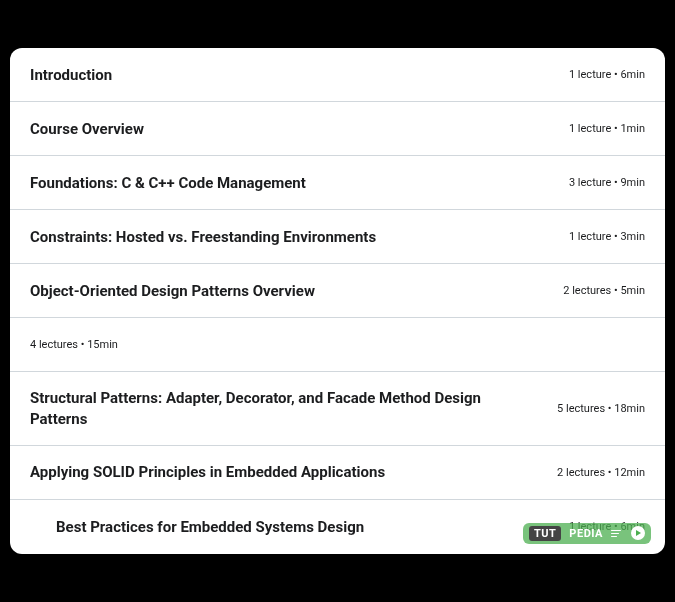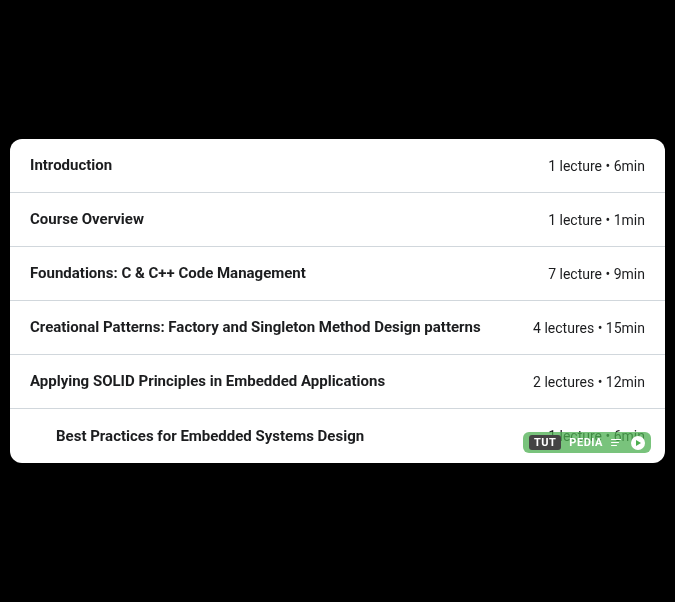--- a/index.html
+++ b/index.html
@@ -37,21 +37,21 @@
     }
     .section-title {
       font-weight: 700;
       font-size: 15px;
       color: #1c1d1f;
       flex: 1;
       padding-right: 20px;
       line-height: 1.35;
     }
     .section-meta {
-      font-size: 14px;
+      font-size: 11px;
       color: #1c1d1f;
       white-space: nowrap;
       font-weight: 400;
     }
     .watermark {
       position: absolute;
       bottom: 10px;
       right: 14px;
       display: flex;
       align-items: center;
@@ -115,25 +115,36 @@
       <div class="section-row">
         <div class="section-title">Introduction</div>
         <div class="section-meta">1 lecture • 6min</div>
       </div>
       <div class="section-row">
         <div class="section-title">Course Overview</div>
         <div class="section-meta">1 lecture • 1min</div>
       </div>
       <div class="section-row">
         <div class="section-title">Foundations: C &amp; C++ Code Management</div>
-        <div class="section-meta">7 lecture • 9min</div>
+        <div class="section-meta">3 lecture • 9min</div>
       </div>
       <div class="section-row">
-        <div class="section-title">Creational Patterns: Factory and Singleton Method Design patterns</div>
+        <div class="section-title">Constraints: Hosted vs. Freestanding Environments</div>
+        <div class="section-meta">1 lecture • 3min</div>
+      </div>
+      <div class="section-row">
+        <div class="section-title">Object-Oriented Design Patterns Overview</div>
+        <div class="section-meta">2 lectures • 5min</div>
+      </div>
+      <div class="section-row">
         <div class="section-meta">4 lectures • 15min</div>
+      </div>
+      <div class="section-row">
+        <div class="section-title">Structural Patterns: Adapter, Decorator, and Facade Method Design Patterns</div>
+        <div class="section-meta">5 lectures • 18min</div>
       </div>
       <div class="section-row">
         <div class="section-title">Applying SOLID Principles in Embedded Applications</div>
         <div class="section-meta">2 lectures • 12min</div>
       </div>
       <div class="section-row">
         <div class="section-title">Best Practices for Embedded Systems Design</div>
         <div class="section-meta">1 lecture • 6min</div>
       </div>
     </div>

